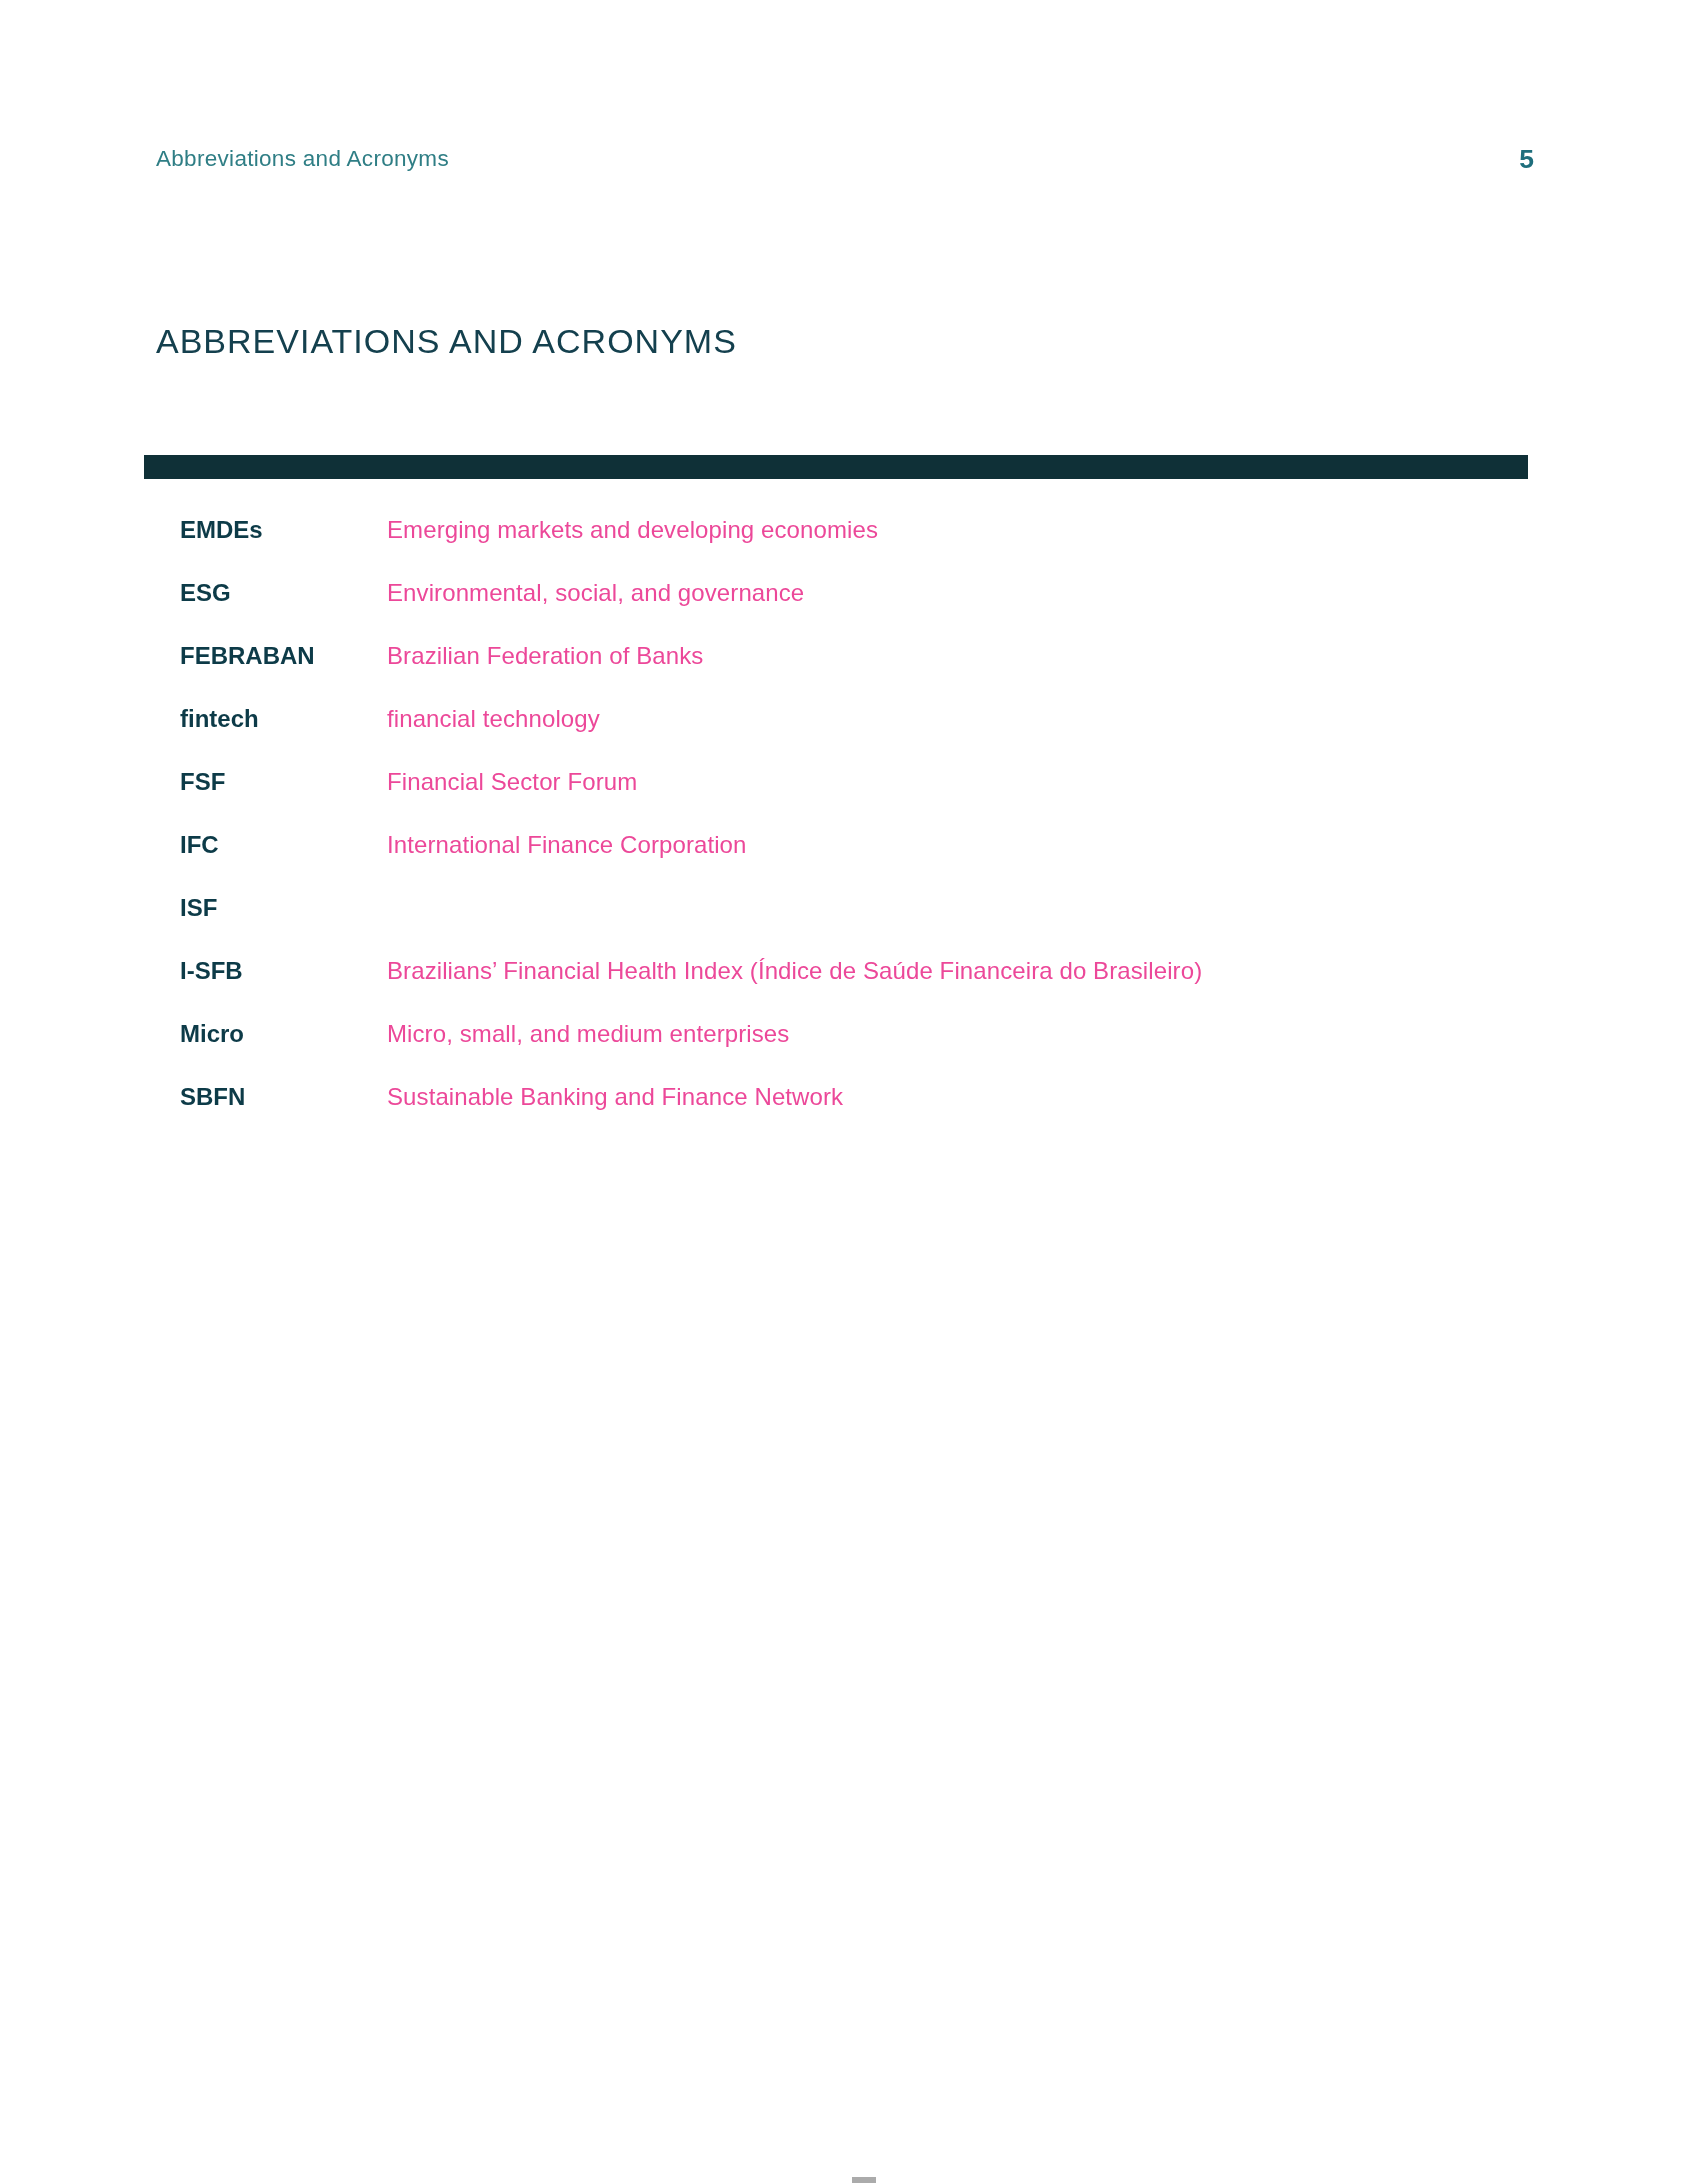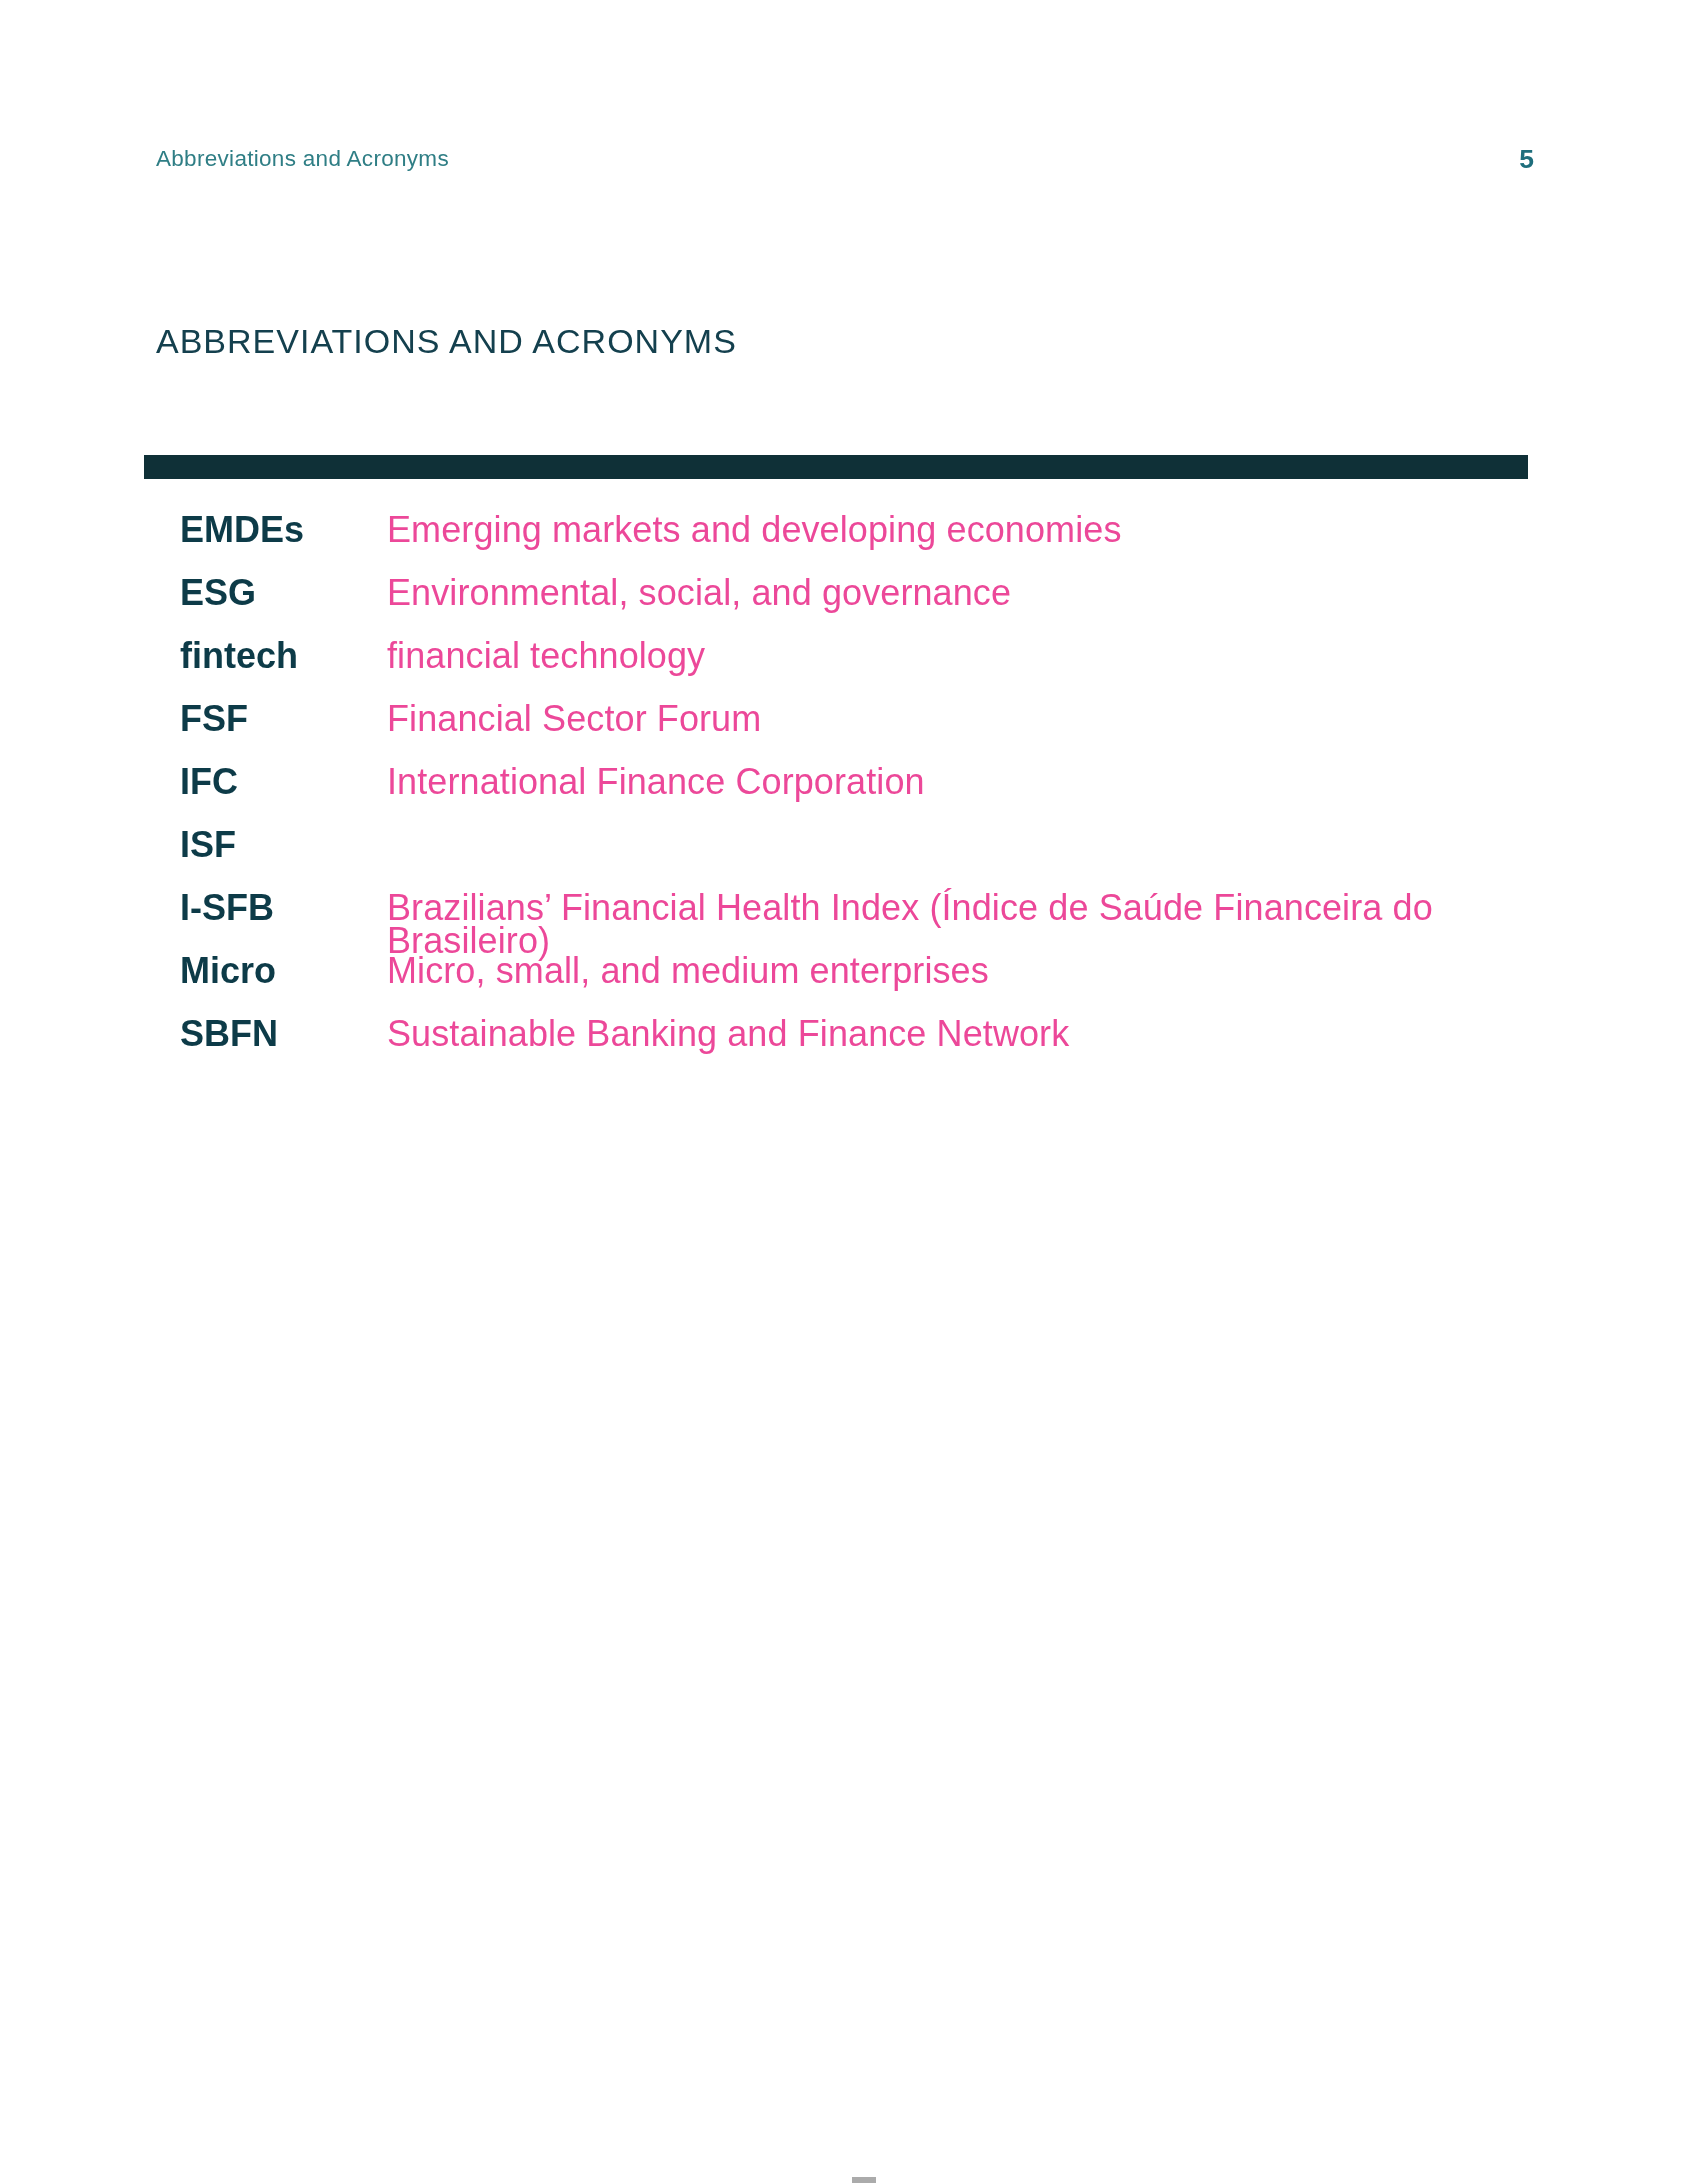--- a/index.html
+++ b/index.html
@@ -67,21 +67,21 @@
     left: 132px;
     top: 465px;
     width: 1422px;
   }
 
   .abbrev-row {
     display: flex;
     align-items: baseline;
     height: 33px;
     margin-bottom: 30px;
-    font-size: 36px;
+    font-size: 24px;
     line-height: 33px;
   }
 
   .abbrev-term {
     flex: 0 0 207px;
     width: 207px;
     font-weight: 700;
     color: #0d3b48;
   }
 
@@ -120,20 +120,24 @@
     <div class="abbrev-row">
       <span class="abbrev-term">EMDEs</span>
       <span class="abbrev-def">Emerging markets and developing economies</span>
     </div>
 
     <div class="abbrev-row">
       <span class="abbrev-term">ESG</span>
       <span class="abbrev-def">Environmental, social, and governance</span>
     </div>
 
+    <div class="abbrev-row">
+      <span class="abbrev-term">FEBRABAN</span>
+      <span class="abbrev-def">Brazilian Federation of Banks</span>
+    </div>
 
     <div class="abbrev-row">
       <span class="abbrev-term">fintech</span>
       <span class="abbrev-def">financial technology</span>
     </div>
 
     <div class="abbrev-row">
       <span class="abbrev-term">FSF</span>
       <span class="abbrev-def">Financial Sector Forum</span>
     </div>

